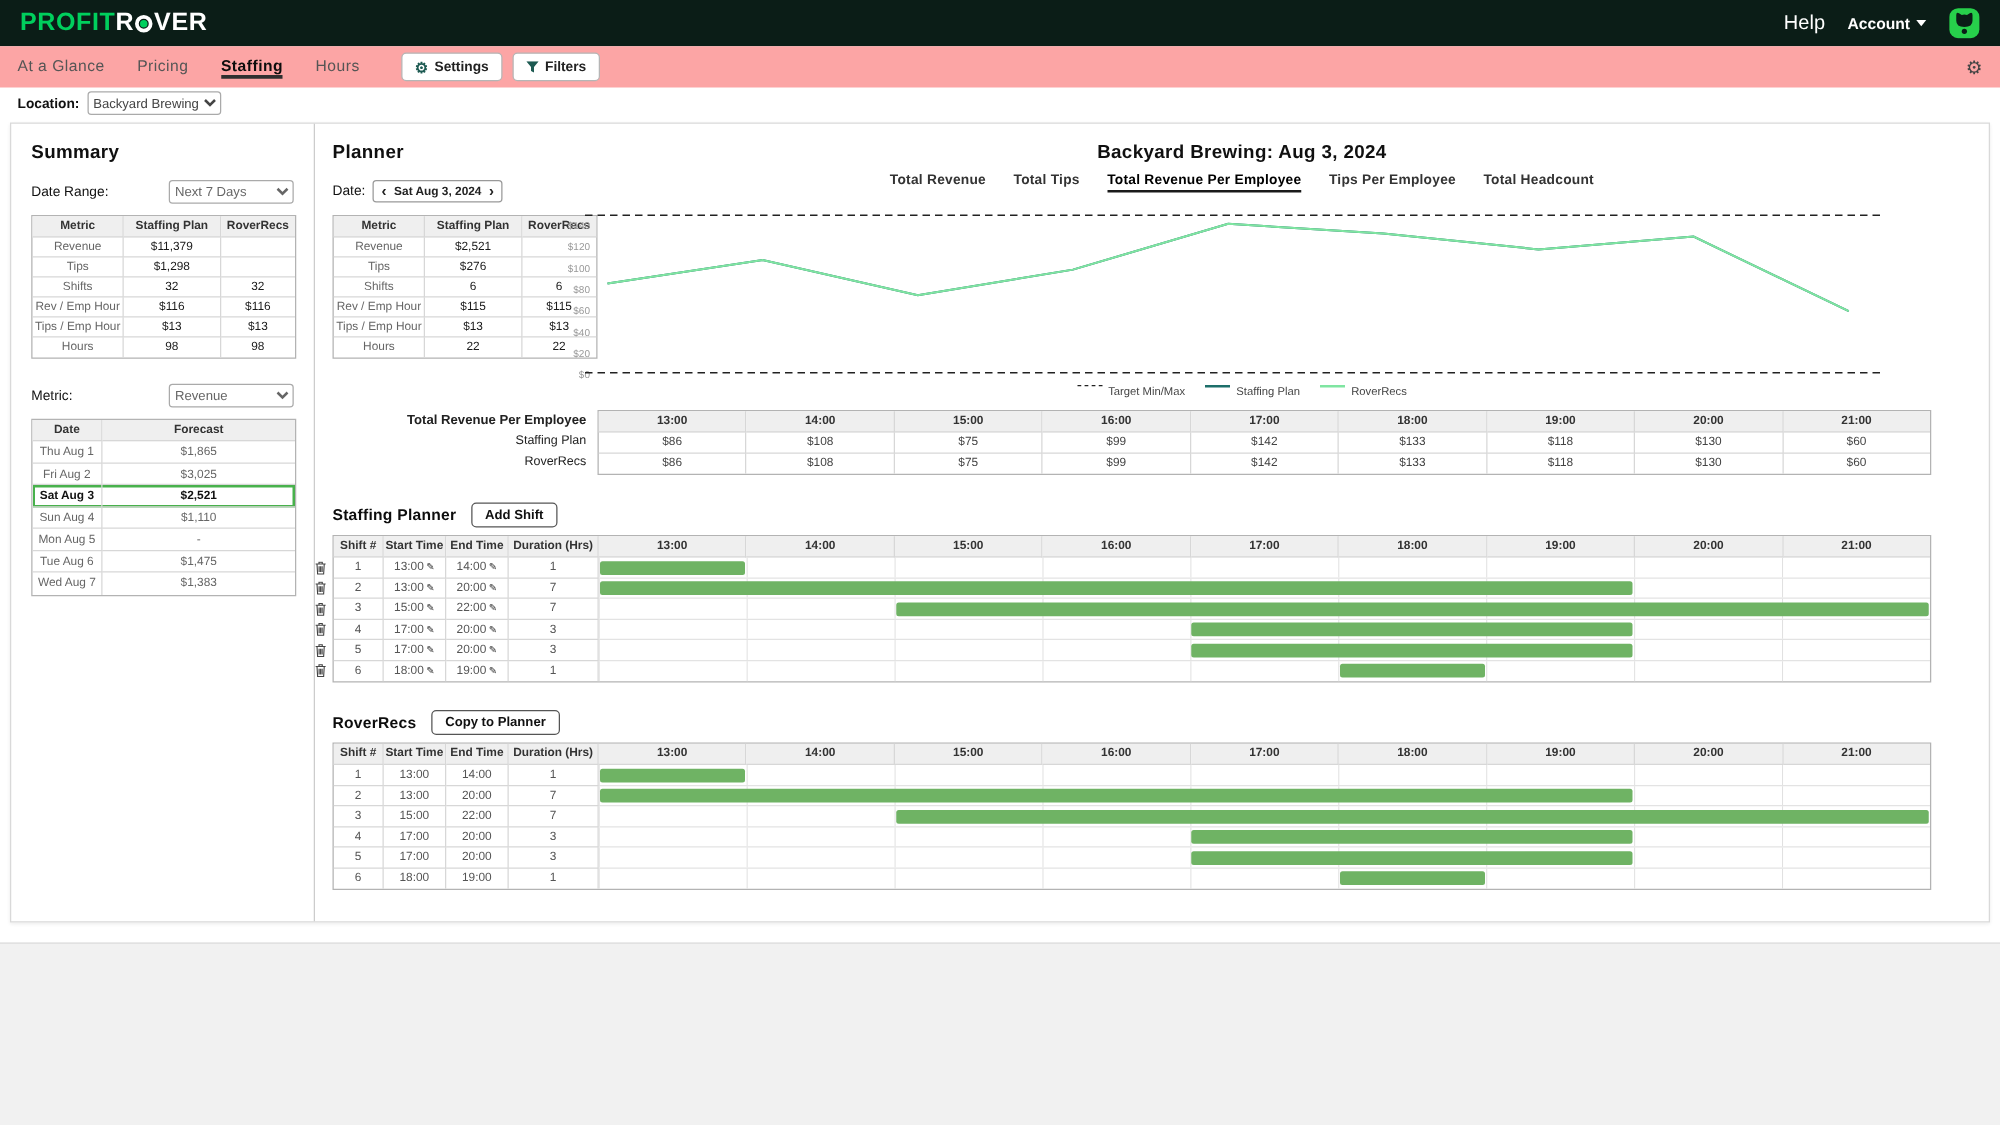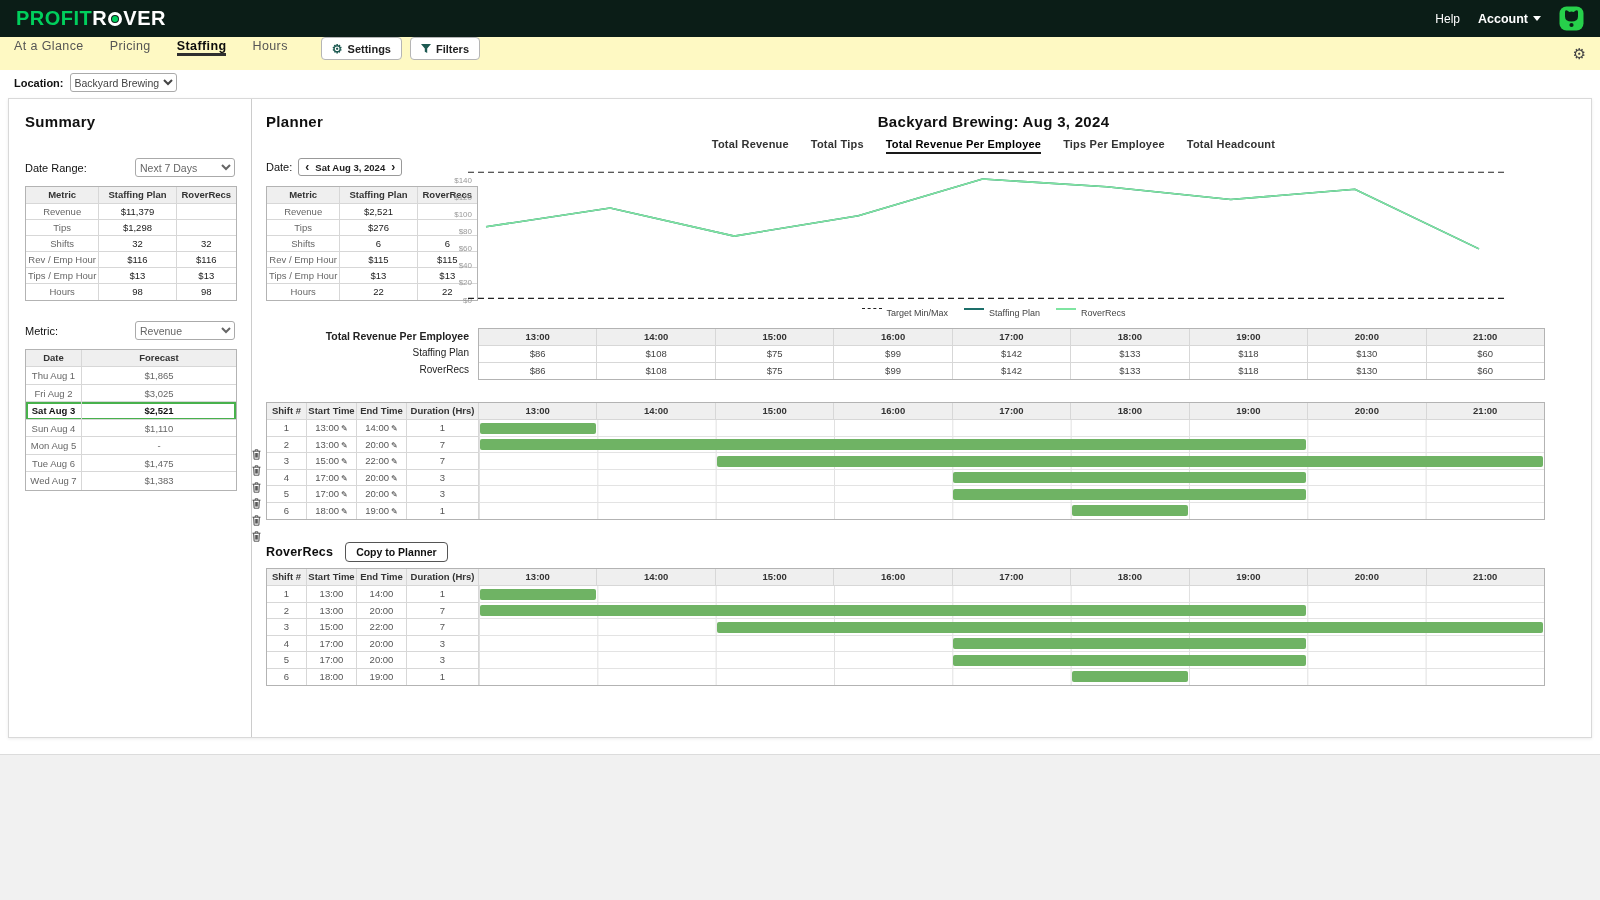--- a/index.html
+++ b/index.html
@@ -6,46 +6,46 @@
 html,body{width:1600px;height:900px}
 body{overflow:hidden;background:#fff;font-family:"Liberation Sans",sans-serif;display:flex;flex-direction:column}
 
 
 .topbar{height:37px;background:#0b1d17;display:flex;align-items:center;padding:0 16px;flex:0 0 auto}
 .logo{font-size:20px;font-weight:800;letter-spacing:.5px;display:flex;align-items:center;cursor:pointer}
 .lg{color:#00cf5d}.lw{color:#fff}
 .o-icon{width:14px;height:14px;border:3px solid #fff;border-radius:50%;display:inline-block;margin:0 1px;position:relative}
 .o-icon::after{content:"";position:absolute;inset:1px;background:#00cf5d;border-radius:50%}
 .top-right{margin-left:auto;display:flex;align-items:center;gap:18px}
-.help{color:#fff;font-size:12px;cursor:pointer}
+.help{color:#fff;font-size:16px;cursor:pointer}
 .account{color:#fff;font-size:12.5px;font-weight:700;display:flex;align-items:center;gap:5px;cursor:pointer}
 .caret{width:0;height:0;border-left:4px solid transparent;border-right:4px solid transparent;border-top:5px solid #fff;display:inline-block}
 .dog-badge{display:flex;cursor:pointer}
 
 
-.navbar{height:33px;display:flex;align-items:flex-start;padding:0 14px;background:#fef9c3;flex:0 0 auto}
+.navbar{height:33px;display:flex;align-items:center;padding:0 14px;background:#fca5a5;flex:0 0 auto}
 .navtabs{display:flex;gap:26px;align-items:stretch}
 .navtab{font-size:12.5px;letter-spacing:.4px;color:#555;display:flex;align-items:center;cursor:pointer;border-bottom:3px solid transparent;padding-top:2px}
 .navtab.active{color:#0d0d0d;font-weight:700;border-bottom-color:#2f2f2f}
 .vdiv{width:1px;background:#ccc;margin:7px 16px}
 .navbtns{display:flex;gap:8px;align-items:center}
 .nbtn{display:flex;align-items:center;gap:5px;border:1px solid #b5b5b5;border-radius:4px;background:#fff;font-size:11px;font-weight:700;color:#222;padding:3px 10px;height:23px;cursor:pointer;font-family:inherit}
 .nbtn .gear{color:#1d5a52;font-size:12px;line-height:1}
 .nav-gear{margin-left:auto;align-self:center;font-size:15px;color:#444;cursor:pointer}
 
 
 .locbar{height:25px;display:flex;align-items:center;padding:0 14px;gap:6px;flex:0 0 auto}
 .loclabel{font-size:11px;font-weight:700;color:#111}
 select{font-family:inherit;font-size:10.5px;color:#444;border:1px solid #aaa;border-radius:3px;height:19px;background:#fff}
 .locbar select{width:107px}
 
 
 .card{margin:3px 8px 0;border:1px solid #d9d9d9;background:#fff;display:flex;min-height:640px;box-shadow:0 1px 3px rgba(0,0,0,.08);flex:0 0 auto}
 .left-panel{width:243px;flex:0 0 auto;border-right:1px solid #ccc;padding:14px 16px}
-h2{font-size:15px;color:#101010;margin-bottom:28px;letter-spacing:.3px}
+h2{font-size:15px;color:#101010;margin-bottom:14px;letter-spacing:.3px}
 .fieldrow{display:flex;align-items:center;justify-content:space-between;margin-bottom:9px}
 .flabel{font-size:11px;color:#111}
 .fieldrow select{width:100px;color:#666}
 
 
 .bordered{border:1px solid #b3b3b3}
 .prow{display:flex}
 .pcell{border-right:1px solid #d7d7d7;border-bottom:1px solid #d7d7d7;font-size:9.5px;color:#555;height:16px;line-height:15px;text-align:center;overflow:hidden;white-space:nowrap}
 .prow .pcell:last-child{border-right:none}
 .prow:last-child .pcell{border-bottom:none}
@@ -381,20 +381,24 @@
             <div class="pcell tcell hval">$142</div>
             <div class="pcell tcell hval">$133</div>
             <div class="pcell tcell hval">$118</div>
             <div class="pcell tcell hval">$130</div>
             <div class="pcell tcell hval">$60</div>
           </div>
         </div>
       </div>
 
     <div class="shift-section">
+      <div class="sec-head">
+        <span class="sec-title">Staffing Planner</span>
+        <button class="obtn">Add Shift</button>
+      </div>
       <div id="staffing-table">
           <div class="bordered stbl">
             <div class="prow phead">
               <div class="pcell c-s0">Shift #</div>
               <div class="pcell c-s1">Start Time</div>
               <div class="pcell c-s1">End Time</div>
               <div class="pcell c-s3">Duration (Hrs)</div>
               <div class="ghead">
                 <div class="pcell tcell">13:00</div>
                 <div class="pcell tcell">14:00</div>

